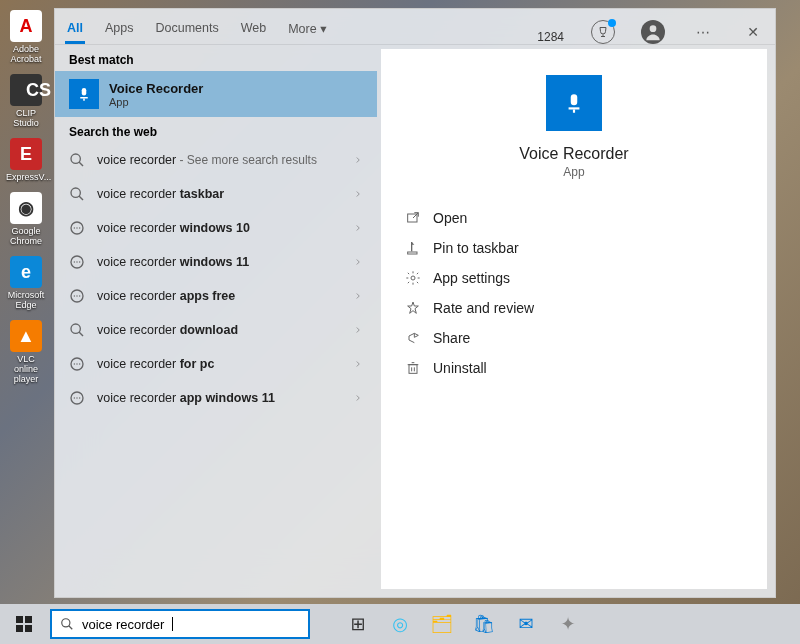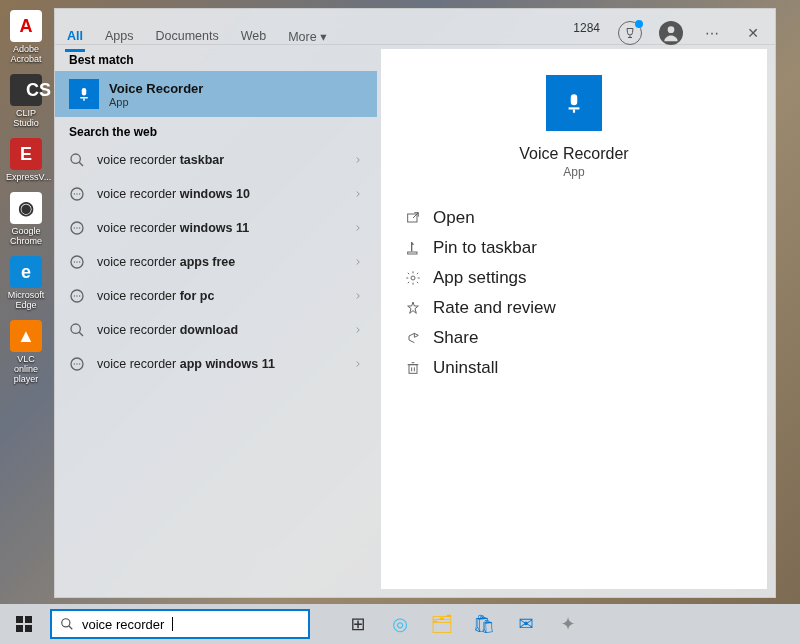--- a/index.html
+++ b/index.html
@@ -2,21 +2,21 @@
 <html><head>
 <meta charset="utf-8">
 <style>
   * { margin:0; padding:0; box-sizing:border-box; font-family:"Segoe UI",Arial,sans-serif; }
   body { width:800px; height:644px; overflow:hidden; position:relative; background:#3a3a3a; }
   .desktop-bg { position:absolute; inset:0; background:linear-gradient(135deg,#8b7355 0%,#6b7280 30%,#9b8a70 60%,#7a6850 100%); }
   .desktop-icons { position:absolute; left:6px; top:0; width:42px; }
   .di { width:40px; text-align:center; margin-top:10px; color:#fff; font-size:9px; }
   .di .ic { width:32px; height:32px; margin:0 auto 2px; border-radius:4px; display:flex; align-items:center; justify-content:center; font-size:18px; }
   .start-panel { position:absolute; left:54px; top:8px; width:722px; height:590px; background:rgba(235,238,242,0.88); backdrop-filter:blur(20px); border:1px solid #ccc; display:flex; flex-direction:column; }
-  .tabs { display:flex; align-items:flex-start; height:36px; padding:12px 10px; gap:17px; font-size:12.5px; color:#555; border-bottom:1px solid rgba(0,0,0,0.08); }
+  .tabs { display:flex; align-items:flex-end; height:36px; padding:0 10px; gap:26px; font-size:12.5px; color:#555; border-bottom:1px solid rgba(0,0,0,0.08); }
   .tab { padding:8px 2px 6px; cursor:pointer; }
   .tab.active { color:#0078d4; border-bottom:3px solid #0078d4; font-weight:600; }
   .tabs-spacer { flex:1; }
   .points { font-size:12px; color:#333; margin-right:1px; }
   .hdr-btn { width:24px; height:24px; display:flex; align-items:center; justify-content:center; border-radius:50%; }
   .reward-ring { border:1.5px solid #666; position:relative; }
   .reward-ring::after { content:""; position:absolute; top:-2px; right:-2px; width:8px; height:8px; background:#0099ff; border-radius:50%; }
   .main { flex:1; display:flex; overflow:hidden; }
   .left { width:322px; overflow-y:auto; }
   .sec-h { font-size:12px; font-weight:600; padding:8px 14px 4px; }
@@ -29,21 +29,21 @@
   .srow .ico { width:16px; height:16px; margin-right:12px; opacity:0.7; }
   .srow .txt { flex:1; font-size:12.5px; color:#222; }
   .srow .txt b { font-weight:600; }
   .srow .sub { color:#666; font-size:12px; }
   .srow .chev { width:10px; opacity:0.5; }
   .right { flex:1; background:#fff; margin:4px 8px 8px 4px; padding:16px; }
   .app-tile { width:56px; height:56px; background:#0078d4; margin:10px auto 14px; display:flex; align-items:center; justify-content:center; }
   .app-tile svg { width:26px; height:26px; }
   .app-name { text-align:center; font-size:16px; color:#222; }
   .app-type { text-align:center; font-size:12px; color:#666; margin-top:2px; margin-bottom:24px; }
-  .act { display:flex; align-items:center; padding:6px 8px; height:30px; cursor:pointer; font-size:17px; color:#222; gap:12px; }
+  .act { display:flex; align-items:center; padding:6px 8px; height:30px; cursor:pointer; font-size:14px; color:#222; gap:12px; }
   .act .ai { width:16px; height:16px; opacity:0.75; display:flex; align-items:center; justify-content:center; }
   .taskbar { position:absolute; left:0; right:0; bottom:0; height:40px; background:#d0d3d8; display:flex; align-items:center; padding:0 4px; gap:6px; }
   .tb-btn { width:40px; height:36px; display:flex; align-items:center; justify-content:center; cursor:pointer; }
   .search-box { width:260px; height:30px; background:#fff; border:2px solid #0078d4; display:flex; align-items:center; padding:0 8px; gap:8px; }
   .search-box input { border:none; outline:none; flex:1; font-size:13px; background:transparent; }
   .caret { display:inline-block; width:1px; height:14px; background:#000; animation:blink 1s step-end infinite; vertical-align:middle; }
   @keyframes blink { 50% { opacity:0; } }
 </style>
 </head>
 <body>
@@ -118,20 +118,29 @@
           <div class="best-t">Voice Recorder</div>
           <div class="best-s">App</div>
         </div>
       </div>
       <div class="sec-h">Search the web</div>
       <div id="sugg-host">
           <div class="srow">
             <svg class="ico" viewBox="0 0 24 24" style="color:#333">
               <use href="#i-search"></use>
             </svg>
+  <span class="txt">voice recorder<b></b><span class="sub"> - See more search results</span></span>
+  <svg class="chev" viewBox="0 0 24 24" style="color:#333">
+              <use href="#i-chev"></use>
+            </svg>
+          </div>
+          <div class="srow">
+            <svg class="ico" viewBox="0 0 24 24" style="color:#333">
+              <use href="#i-search"></use>
+            </svg>
   <span class="txt">voice recorder <b>taskbar</b><span class="sub"></span></span>
   <svg class="chev" viewBox="0 0 24 24" style="color:#333">
               <use href="#i-chev"></use>
             </svg>
           </div>
           <div class="srow">
             <svg class="ico" viewBox="0 0 24 24" style="color:#333">
               <use href="#i-chat"></use>
             </svg>
   <span class="txt">voice recorder <b>windows 10</b><span class="sub"></span></span>
@@ -152,32 +161,32 @@
             <svg class="ico" viewBox="0 0 24 24" style="color:#333">
               <use href="#i-chat"></use>
             </svg>
   <span class="txt">voice recorder <b>apps free</b><span class="sub"></span></span>
   <svg class="chev" viewBox="0 0 24 24" style="color:#333">
               <use href="#i-chev"></use>
             </svg>
           </div>
           <div class="srow">
             <svg class="ico" viewBox="0 0 24 24" style="color:#333">
+              <use href="#i-search"></use>
+            </svg>
+  <span class="txt">voice recorder <b>download</b><span class="sub"></span></span>
+  <svg class="chev" viewBox="0 0 24 24" style="color:#333">
+              <use href="#i-chev"></use>
+            </svg>
+          </div>
+          <div class="srow">
+            <svg class="ico" viewBox="0 0 24 24" style="color:#333">
               <use href="#i-chat"></use>
             </svg>
   <span class="txt">voice recorder <b>for pc</b><span class="sub"></span></span>
-  <svg class="chev" viewBox="0 0 24 24" style="color:#333">
-              <use href="#i-chev"></use>
-            </svg>
-          </div>
-          <div class="srow">
-            <svg class="ico" viewBox="0 0 24 24" style="color:#333">
-              <use href="#i-search"></use>
-            </svg>
-  <span class="txt">voice recorder <b>download</b><span class="sub"></span></span>
   <svg class="chev" viewBox="0 0 24 24" style="color:#333">
               <use href="#i-chev"></use>
             </svg>
           </div>
           <div class="srow">
             <svg class="ico" viewBox="0 0 24 24" style="color:#333">
               <use href="#i-chat"></use>
             </svg>
   <span class="txt">voice recorder <b>app windows 11</b><span class="sub"></span></span>
   <svg class="chev" viewBox="0 0 24 24" style="color:#333">

